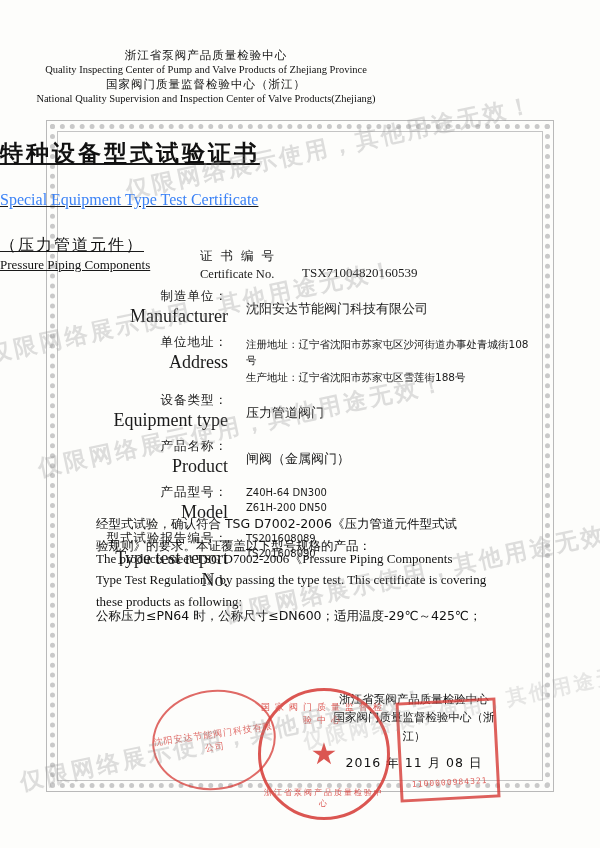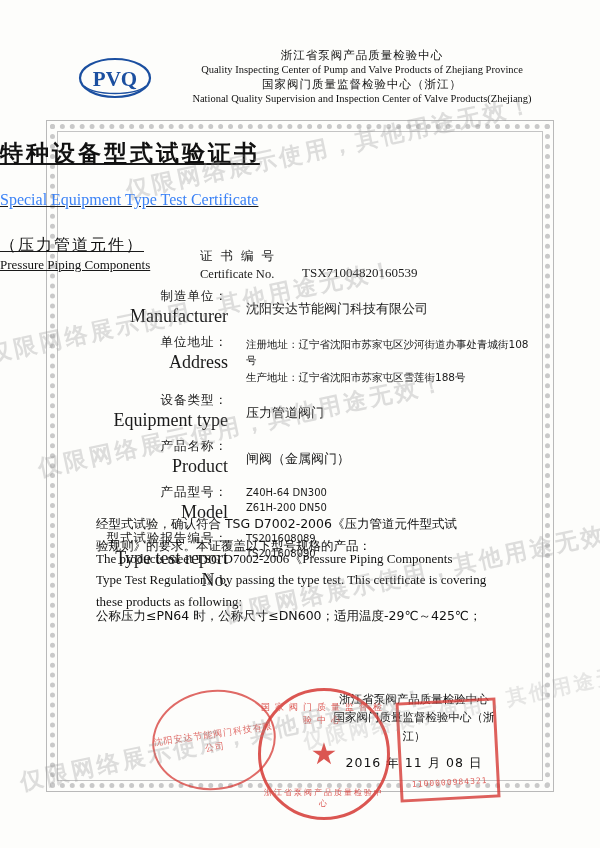--- a/index.html
+++ b/index.html
@@ -348,27 +348,20 @@
   .wm4 { left: 220px; top: 556px; }
   .wm5 { left: 16px; top: 724px; }
   .wm6 { left: 300px; top: 690px; font-size: 20px; color: rgba(150,150,150,0.22); }
 </style>
 </head>
 <body>
 
 <div class="page">
 
   <div class="header">
-    <div class="logo">
-      <svg width="74" height="44" viewBox="0 0 74 44" xmlns="http://www.w3.org/2000/svg">
-        <ellipse cx="37" cy="22" rx="35" ry="19" fill="none" stroke="#1b4fa0" stroke-width="2.2"></ellipse>
-        <text x="37" y="30" text-anchor="middle" font-family="Liberation Serif, serif" font-size="21" font-weight="bold" fill="#1b4fa0">PVQ</text>
-        <path d="M6 30 C 18 40, 56 40, 68 30" fill="none" stroke="#1b4fa0" stroke-width="1.6"></path>
-      </svg>
-    </div>
     <div class="header-lines">
       <div class="hl-cn">浙江省泵阀产品质量检验中心</div>
       <div class="hl-en">Quality Inspecting Center of Pump and Valve Products of Zhejiang Province</div>
       <div class="hl-cn">国家阀门质量监督检验中心（浙江）</div>
       <div class="hl-en">National Quality Supervision and Inspection Center of Valve Products(Zhejiang)</div>
     </div>
   </div>
 
   <div class="border-outer">
     <div class="border-mid"></div>

